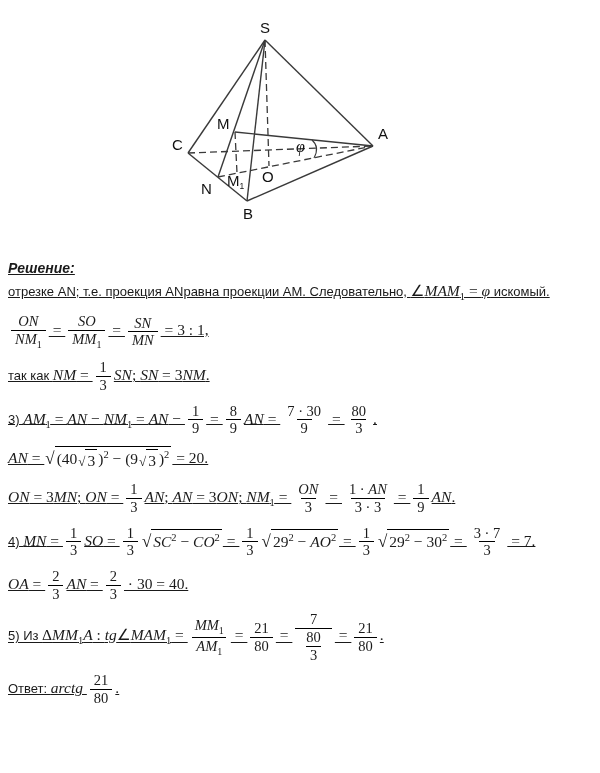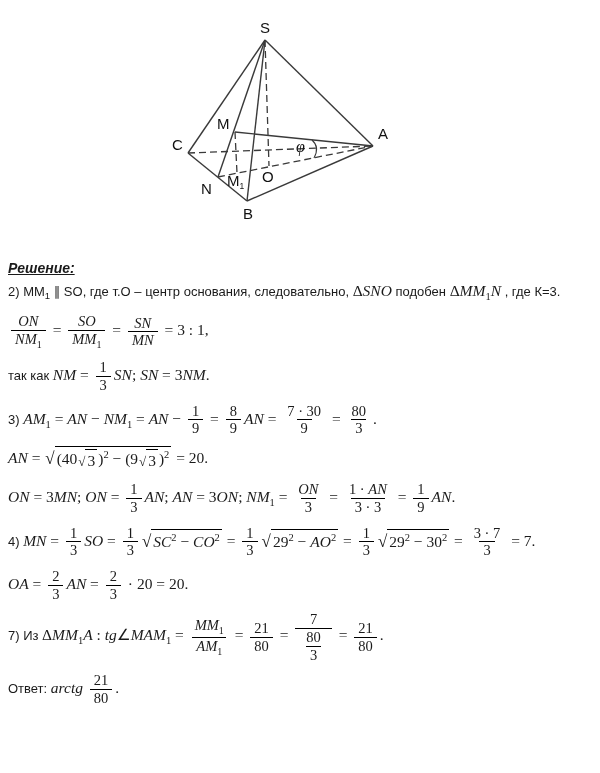--- a/index.html
+++ b/index.html
@@ -9,21 +9,21 @@
   }
   .page{position:relative;width:600px;height:773px;background:#fff;}
   
   .figure{position:absolute;left:0;top:0;width:600px;height:252px;}
   .figure svg{display:block;}
   .fig-line{stroke:#3a3a3a;stroke-width:1.4;fill:none;}
   .fig-dash{stroke:#3a3a3a;stroke-width:1.3;fill:none;stroke-dasharray:7 4;}
   .fig-label{font-family:"Liberation Sans",sans-serif;font-size:15px;fill:#111;}
   .fig-phi{font-family:"Liberation Serif",serif;font-style:italic;font-size:16px;fill:#111;}
   
-  .solution{position:absolute;left:8px;top:260px;width:586px;}
+  .solution{position:absolute;left:8px;top:260px;width:586px;text-decoration:underline;}
   .heading{
     font-style:italic;font-weight:700;text-decoration:underline;
     font-size:14px;margin:0 0 4px 0;
   }
   .line{margin:0 0 6px 0;font-size:13px;line-height:1.45;white-space:nowrap;}
   .line.tall{margin:9px 0 9px 0;}
   
   .t-s{font-family:"Liberation Sans",sans-serif;font-size:13px;}
   .t-ssub{font-family:"Liberation Sans",sans-serif;font-size:9.5px;vertical-align:-3px;}
   .t-sq{
@@ -78,21 +78,21 @@
       <text class="fig-label" x="201" y="194">N</text>
       <text class="fig-label" x="217" y="129">M</text>
       <text class="fig-label" x="262" y="182">O</text>
       <text class="fig-label" x="227" y="186" font-size="12"><tspan>M</tspan><tspan dy="3" font-size="8.5">1</tspan></text>
       <text class="fig-phi" x="296" y="152">φ</text>
     </svg>
   </div>
 
   <div class="solution">
     <div class="heading">Решение:</div>
-    <div class="line"><span class="t-s">2) MM</span><span class="t-ssub">1</span><span class="t-s"> ∥ SO, где т.О – центр основания, следовательно,  </span><span class="t-r">Δ</span><span class="t-i">SNO</span><span class="t-s"> подобен </span><span class="t-r">Δ</span><span class="t-i">MM</span><span class="t-sub">1</span><span class="t-i">N</span><span class="t-s"> , где К=3.</span></div>
+    <div class="line" style="margin-bottom:8px"><span class="t-s">отрезке AN; т.е. проекция ANравна проекции AM. Следовательно,  </span><span class="t-r">∠</span><span class="t-i">MAM</span><span class="t-sub">1</span><span class="t-r"> = </span><span class="t-i">φ</span><span class="t-s"> искомый.</span></div>
     <div class="line tall"><span class="frac">
           <span class="num"><span class="t-i">ON</span></span>
           <span class="den"><span class="t-i">NM</span><span class="t-sub">1</span></span>
         </span><span class="t-r"> = </span><span class="frac">
           <span class="num"><span class="t-i">SO</span></span>
           <span class="den"><span class="t-i">MM</span><span class="t-sub">1</span></span>
         </span><span class="t-r"> = </span><span class="frac">
           <span class="num"><span class="t-i">SN</span></span>
           <span class="den"><span class="t-i">MN</span></span>
         </span><span class="t-r"> = 3 : 1,</span></div>
@@ -160,22 +160,22 @@
         </span><span class="t-r"> = </span><span class="frac">
           <span class="num"><span class="t-r">3 · 7</span></span>
           <span class="den"><span class="t-r">3</span></span>
         </span><span class="t-r"> = 7.</span></div>
     <div class="line tall"><span class="t-i">OA</span><span class="t-r"> = </span><span class="frac">
           <span class="num"><span class="t-r">2</span></span>
           <span class="den"><span class="t-r">3</span></span>
         </span><span class="t-i">AN</span><span class="t-r"> = </span><span class="frac">
           <span class="num"><span class="t-r">2</span></span>
           <span class="den"><span class="t-r">3</span></span>
-        </span><span class="t-r"> · 20 = 20.</span></div>
-    <div class="line tall"><span class="t-s">7) Из </span><span class="t-r">Δ</span><span class="t-i">MM</span><span class="t-sub">1</span><span class="t-i">A</span><span class="t-r"> : </span><span class="t-i">tg</span><span class="t-r">∠</span><span class="t-i">MAM</span><span class="t-sub">1</span><span class="t-r"> = </span><span class="frac">
+        </span><span class="t-r"> · 30 = 40.</span></div>
+    <div class="line tall"><span class="t-s">5) Из </span><span class="t-r">Δ</span><span class="t-i">MM</span><span class="t-sub">1</span><span class="t-i">A</span><span class="t-r"> : </span><span class="t-i">tg</span><span class="t-r">∠</span><span class="t-i">MAM</span><span class="t-sub">1</span><span class="t-r"> = </span><span class="frac">
           <span class="num"><span class="t-i">MM</span><span class="t-sub">1</span></span>
           <span class="den"><span class="t-i">AM</span><span class="t-sub">1</span></span>
         </span><span class="t-r"> = </span><span class="frac">
           <span class="num"><span class="t-r">21</span></span>
           <span class="den"><span class="t-r">80</span></span>
         </span><span class="t-r"> = </span><span class="frac">
           <span class="num"><span class="t-r">7</span></span>
           <span class="den"><span class="frac">
               <span class="num"><span class="t-r">80</span></span>
               <span class="den"><span class="t-r">3</span></span>

